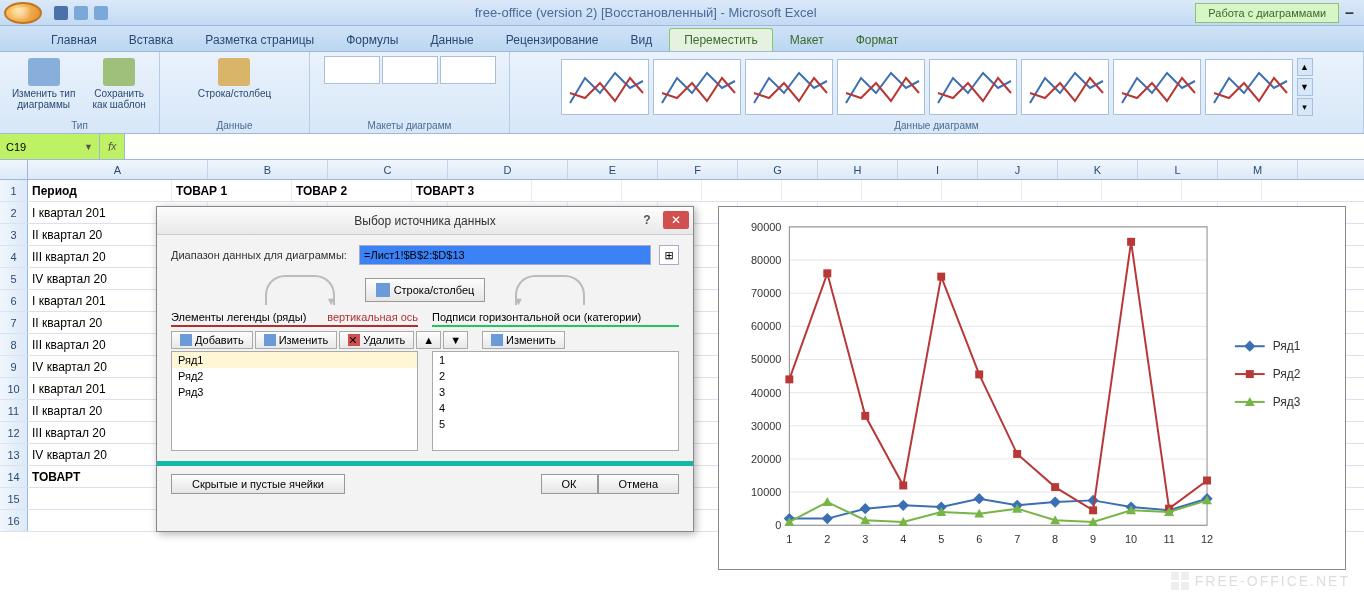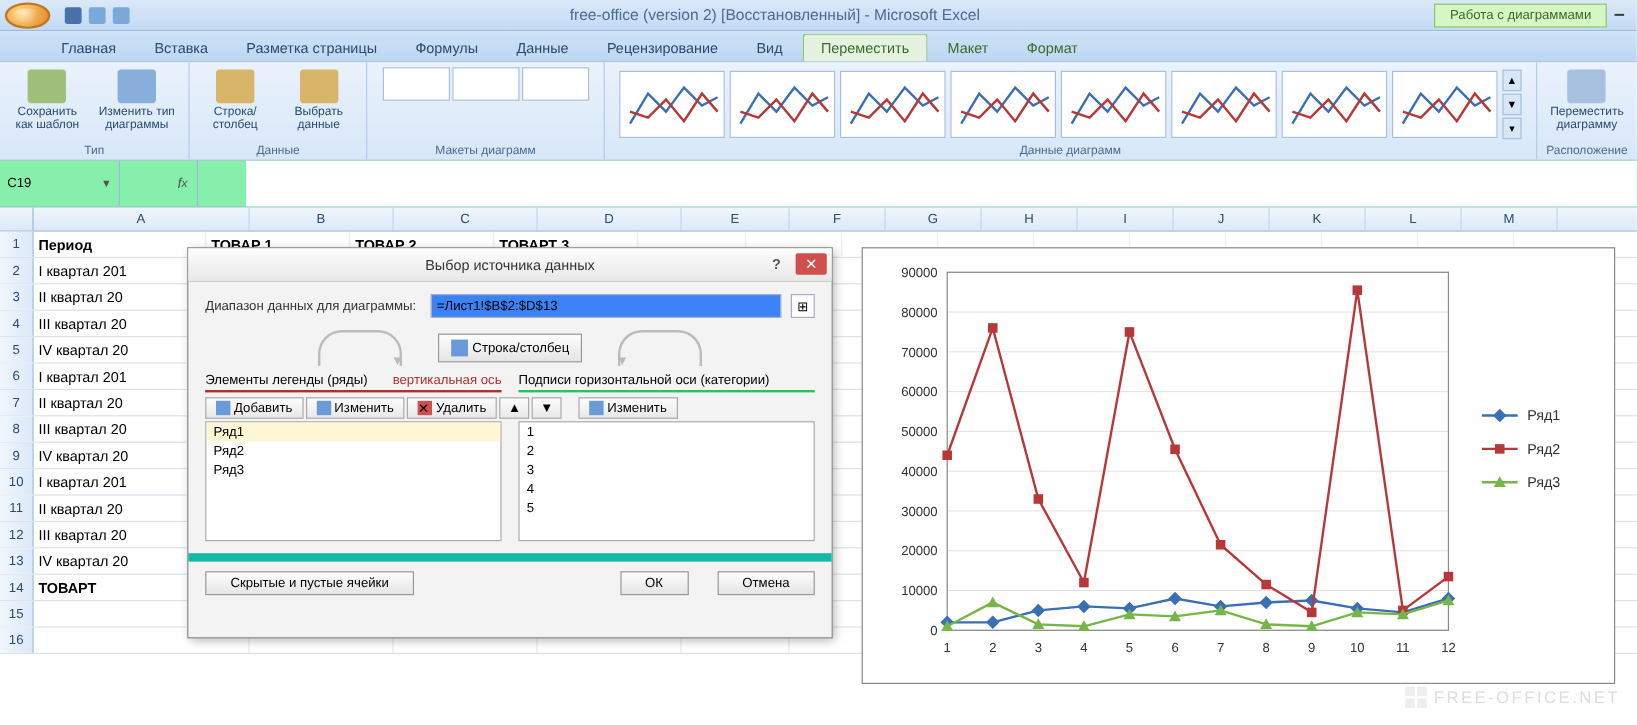--- a/index.html
+++ b/index.html
@@ -29,21 +29,21 @@
 .ribbon-btn .ico { width:32px; height:28px; background:#88aedc; border-radius:3px; }
 .ribbon-btn span { font-size:10px; color:#2b4a72; text-align:center; line-height:11px; }
 .ribbon-group-label { font-size:10px; color:#4a6b93; padding-top:2px; }
 .chart-styles { display:flex; gap:4px; align-items:center; flex:1; padding:6px; overflow:hidden; }
 .style-thumb { width:88px; height:56px; background:#fff; border:1px solid #a8c0dd; display:flex; align-items:center; justify-content:center; flex-shrink:0; }
 .style-thumb svg { width:80px; height:48px; }
 .scroll-arrows { width:16px; display:flex; flex-direction:column; gap:2px; }
 .scroll-arrows div { height:18px; background:#d7e7f8; border:1px solid #a8c0dd; text-align:center; font-size:9px; line-height:16px; cursor:pointer; }
 
 
-.formula-bar { height:39px; border-bottom:1px solid #9db8d9; display:flex; align-items:center; background:#86efac;gap:40px; }
+.formula-bar { height:26px; border-bottom:1px solid #9db8d9; display:flex; align-items:center; background:#bef264; }
 .name-box { width:100px; border-right:1px solid #9db8d9; padding:0 6px; font-size:11px; display:flex; align-items:center; height:100%; }
 .name-box span:last-child { margin-left:auto; font-size:9px; color:#555; }
 .fx-btn { padding:0 8px; font-style:italic; color:#555; border-right:1px solid #9db8d9; height:100%; display:flex; align-items:center; }
 .formula-input { flex:1; padding:0 6px; font-size:11px; height:100%; background:#fff; }
 
 
 .grid-area { position:relative; }
 .col-headers { display:flex; height:20px; background:linear-gradient(#f0f6fc,#dce9f8); border-bottom:1px solid #9db8d9; }
 .corner { width:28px; border-right:1px solid #9db8d9; }
 .col-h { border-right:1px solid #c5d6eb; text-align:center; font-size:11px; color:#2b4a72; line-height:20px; }
@@ -74,21 +74,21 @@
 .section-headers .right { border-bottom:2px solid #22c55e; }
 .toolbars { display:flex; gap:14px; margin-top:4px; }
 .toolbar { flex:1; display:flex; gap:2px; }
 .tbtn { padding:2px 8px; border:1px solid #aaa; background:linear-gradient(#fdfdfd,#e8e8e8); font-size:11px; cursor:pointer; display:flex; align-items:center; gap:3px; }
 .tbtn .i { width:12px; height:12px; background:#6a9bd8; }
 .listbox { border:1px solid #aaa; background:#fff; height:100px; overflow:auto; margin-top:2px; }
 .listbox div { padding:2px 6px; font-size:11px; cursor:pointer; }
 .listbox div.sel { background:#fff6d6; }
 .lists { display:flex; gap:14px; }
 .lists > div { flex:1; }
-.dlg-footer { display:flex; gap:24px; padding:8px 14px; border-top:7px solid #14b8a6; align-items:flex-end; }
+.dlg-footer { display:flex; gap:0; padding:8px 14px; border-top:5px solid #14b8a6; align-items:flex-end; }
 .dlg-footer .spacer { flex:1; }
 .dlg-footer button { padding:3px 20px; border:1px solid #999; background:linear-gradient(#fdfdfd,#e5e5e5); font-size:11px; cursor:pointer; }
 
 
 .chart-embed { position:absolute; left:718px; top:206px; width:628px; height:364px; background:#fff; border:1px solid #888; }
 .chart-embed svg { width:100%; height:100%; }
 
 .watermark { position:absolute; right:14px; bottom:14px; color:#ddd; font-size:14px; letter-spacing:2px; display:flex; align-items:center; gap:6px; }
 .watermark .sq { display:grid; grid-template-columns:repeat(2,8px); grid-template-rows:repeat(2,8px); gap:2px; }
 .watermark .sq span { background:#eee; }
@@ -118,43 +118,38 @@
     <div class="ribbon-tab">Вид</div>
     <div class="ribbon-tab active chart">Переместить</div>
     <div class="ribbon-tab chart">Макет</div>
     <div class="ribbon-tab chart">Формат</div>
   </div>
 
 <div class="ribbon-body">
   <div class="ribbon-group" style="width:160px">
     <div class="ribbon-group-controls">
       <div class="ribbon-btn">
+          <div class="ico"></div>
+          <span>Изменить тип
+диаграммы</span>
+        </div>
+      <div class="ribbon-btn">
           <div class="ico" style="background:#9fc07a"></div>
           <span>Сохранить
 как шаблон</span>
-        </div>
-      <div class="ribbon-btn">
-          <div class="ico"></div>
-          <span>Изменить тип
-диаграммы</span>
         </div>
     </div>
     <div class="ribbon-group-label">Тип</div>
   </div>
   <div class="ribbon-group" style="width:150px">
     <div class="ribbon-group-controls">
       <div class="ribbon-btn">
           <div class="ico" style="background:#d9b56a"></div>
           <span>Строка/столбец</span>
         </div>
-      <div class="ribbon-btn">
-          <div class="ico" style="background:#d9b56a"></div>
-          <span>Выбрать
-данные</span>
-        </div>
     </div>
     <div class="ribbon-group-label">Данные</div>
   </div>
   <div class="ribbon-group" style="width:200px">
     <div class="ribbon-group-controls" style="flex-wrap:wrap; gap:2px;">
       <div class="style-thumb" style="width:56px;height:28px"></div>
       <div class="style-thumb" style="width:56px;height:28px"></div>
       <div class="style-thumb" style="width:56px;height:28px"></div>
     </div>
     <div class="ribbon-group-label">Макеты диаграмм</div>
@@ -209,30 +204,20 @@
             <polyline points="5,30 20,35 35,20 50,38 65,15 78,30" fill="none" stroke="#b83838" stroke-width="2"></polyline>
           </svg>
         </div>
         <div class="scroll-arrows">
           <div>▲</div>
           <div>▼</div>
           <div>▾</div>
         </div>
       </div>
     <div class="ribbon-group-label">Данные диаграмм</div>
-  </div>
-  <div class="ribbon-group" style="width:84px;border-right:none">
-    <div class="ribbon-group-controls">
-      <div class="ribbon-btn">
-          <div class="ico" style="background:#a8c0e0"></div>
-          <span>Переместить
-диаграмму</span>
-        </div>
-    </div>
-    <div class="ribbon-group-label">Расположение</div>
   </div>
 </div>
 
 <div class="formula-bar">
   <div class="name-box">
       <span>C19</span>
       <span>▼</span>
     </div>
   <div class="fx-btn">f<sub>x</sub></div>
   <div class="formula-input"></div>

